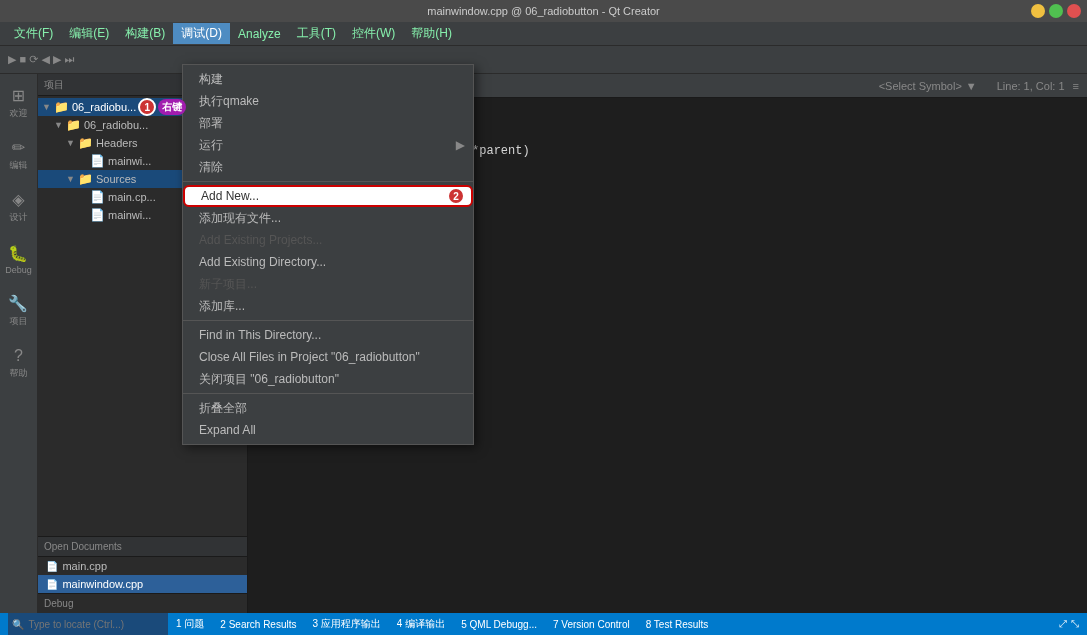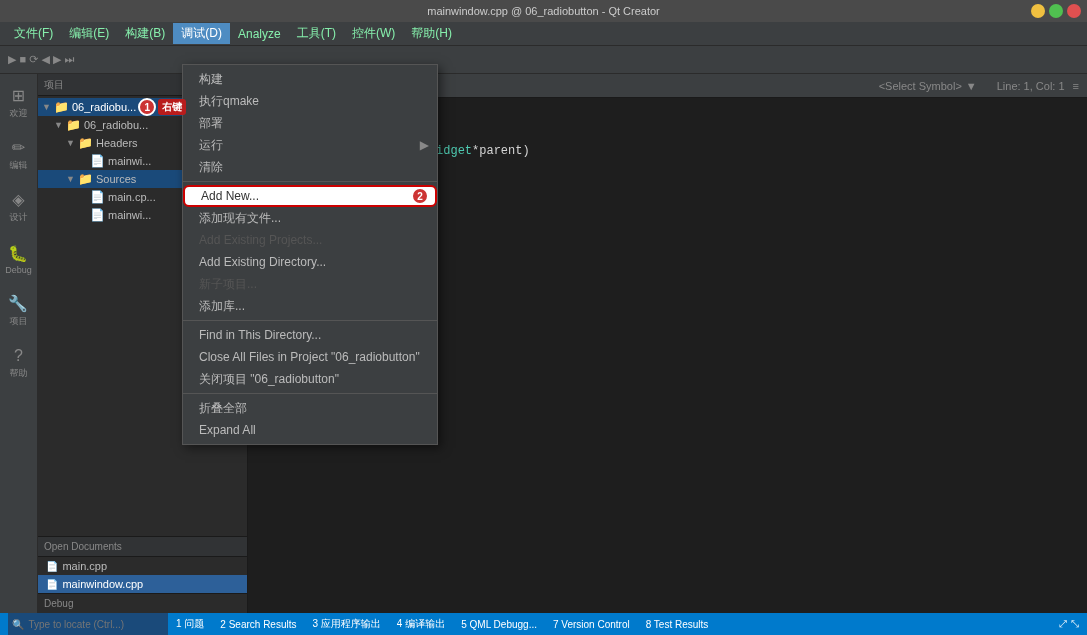--- a/index.html
+++ b/index.html
@@ -172,21 +172,21 @@
       font-size: 11px;
       cursor: pointer;
     }
     .open-docs-item.selected { background: #2d6099; color: white; }
 
     
     .context-menu {
       position: absolute;
       left: 182px;
       top: 64px;
-      width: 256px;
+      width: 292px;
       background: #3c3f41;
       border: 1px solid #555;
       box-shadow: 3px 3px 10px rgba(0,0,0,0.5);
       z-index: 100;
       padding: 3px 0;
     }
     .context-menu-item {
       height: 22px;
       display: flex;
       align-items: center;
@@ -312,26 +312,26 @@
       font-weight: bold;
       display: flex;
       align-items: center;
       justify-content: center;
       border: 2px solid white;
       z-index: 200;
     }
 
     .right-click-label {
       position: absolute;
-      background: #b91c1c;
+      background: #a21caf;
       color: white;
       font-size: 11px;
       font-weight: bold;
       padding: 2px 6px;
-      border-radius: 3px;
+      border-radius: 8px;
       z-index: 200;
       font-family: Liberation Mono, monospace;
     }
   </style>
 </head>
 <body>
 
 <div class="title-bar">
   <span>mainwindow.cpp @ 06_radiobutton - Qt Creator</span>
   <div class="title-bar-controls">

